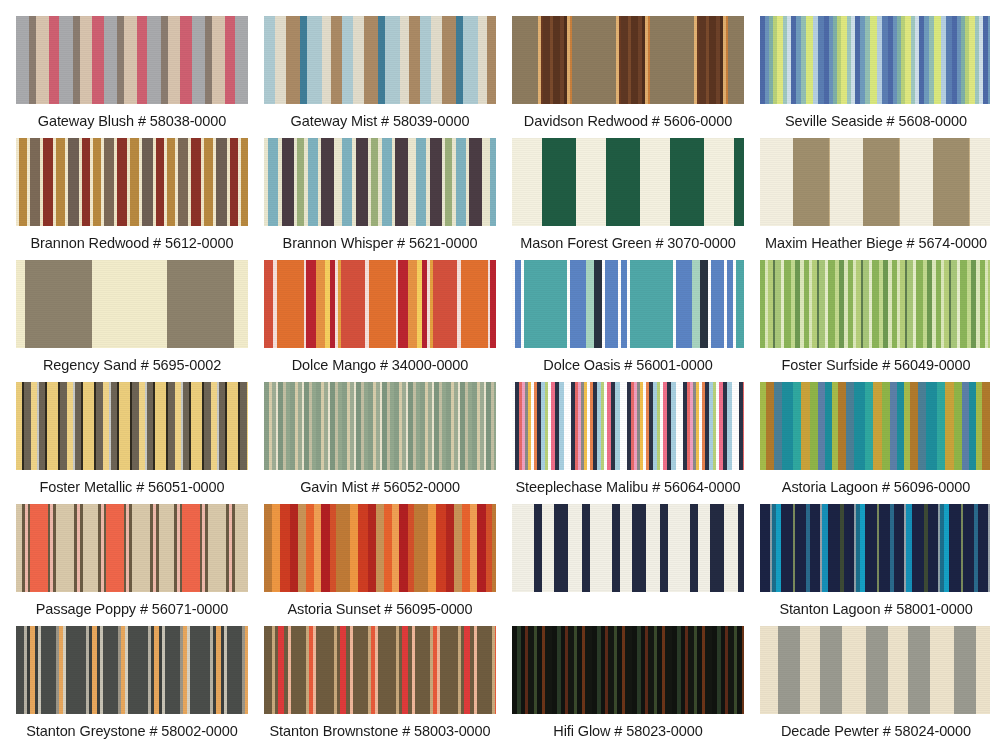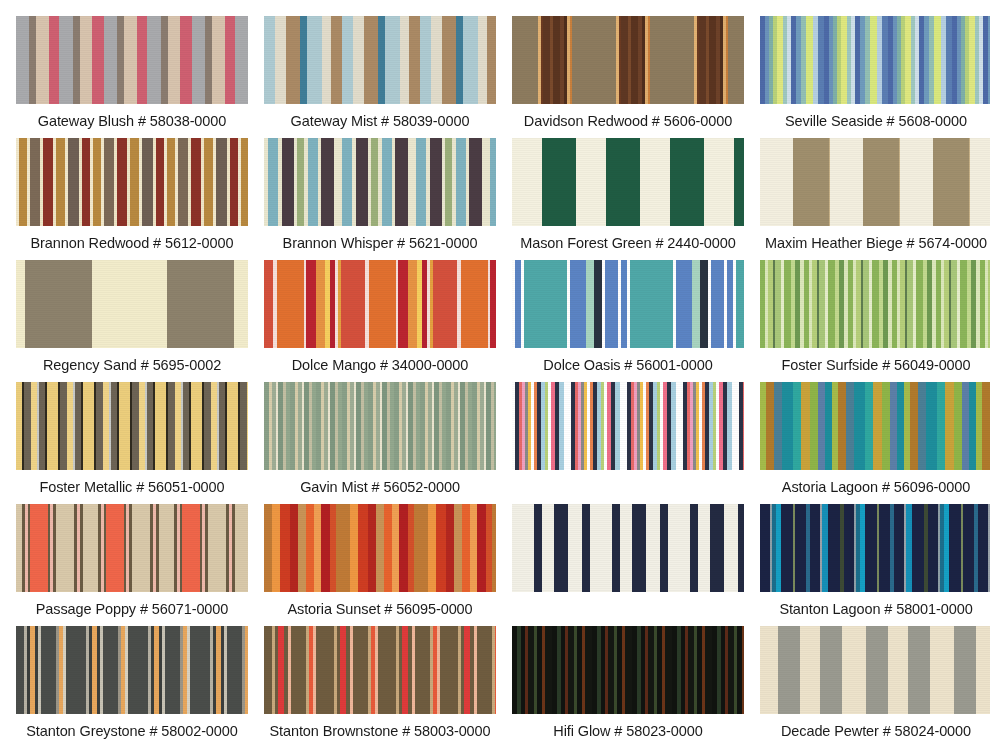--- a/index.html
+++ b/index.html
@@ -90,21 +90,21 @@
     <div class="swatch-cell">
       <div class="swatch-image weave" style="background: repeating-linear-gradient(90deg, rgb(242, 233, 205) 0px, rgb(242, 233, 205) 3px, rgb(184, 137, 63) 3px, rgb(184, 137, 63) 11px, rgb(242, 233, 205) 11px, rgb(242, 233, 205) 14px, rgb(124, 106, 87) 14px, rgb(124, 106, 87) 24px, rgb(239, 229, 198) 24px, rgb(239, 229, 198) 27px, rgb(141, 50, 40) 27px, rgb(141, 50, 40) 37px, rgb(239, 229, 198) 37px, rgb(239, 229, 198) 40px, rgb(184, 137, 63) 40px, rgb(184, 137, 63) 49px, rgb(242, 233, 205) 49px, rgb(242, 233, 205) 52px, rgb(111, 96, 84) 52px, rgb(111, 96, 84) 63px, rgb(239, 229, 198) 63px, rgb(239, 229, 198) 66px, rgb(141, 50, 40) 66px, rgb(141, 50, 40) 74px);"></div>
       <div class="swatch-label">Brannon Redwood # 5612-0000</div>
     </div>
     <div class="swatch-cell">
       <div class="swatch-image weave" style="background: repeating-linear-gradient(90deg, rgb(234, 231, 207) 0px, rgb(234, 231, 207) 4px, rgb(126, 178, 191) 4px, rgb(126, 178, 191) 14px, rgb(234, 231, 207) 14px, rgb(234, 231, 207) 18px, rgb(75, 60, 68) 18px, rgb(75, 60, 68) 30px, rgb(234, 231, 207) 30px, rgb(234, 231, 207) 33px, rgb(156, 176, 122) 33px, rgb(156, 176, 122) 40px, rgb(234, 231, 207) 40px, rgb(234, 231, 207) 44px, rgb(126, 178, 191) 44px, rgb(126, 178, 191) 54px, rgb(234, 231, 207) 54px, rgb(234, 231, 207) 57px, rgb(75, 60, 68) 57px, rgb(75, 60, 68) 70px, rgb(234, 231, 207) 70px, rgb(234, 231, 207) 74px);"></div>
       <div class="swatch-label">Brannon Whisper # 5621-0000</div>
     </div>
     <div class="swatch-cell">
       <div class="swatch-image weave" style="background: repeating-linear-gradient(90deg, rgb(244, 241, 224) 0px, rgb(244, 241, 224) 30px, rgb(31, 92, 67) 30px, rgb(31, 92, 67) 64px);"></div>
-      <div class="swatch-label">Mason Forest Green # 2440-0000</div>
+      <div class="swatch-label">Mason Forest Green # 3070-0000</div>
     </div>
     <div class="swatch-cell">
       <div class="swatch-image weave" style="background: repeating-linear-gradient(90deg, rgb(243, 239, 223) 0px, rgb(243, 239, 223) 33px, rgb(160, 143, 109) 33px, rgb(160, 143, 109) 69px, rgb(201, 179, 137) 69px, rgb(201, 179, 137) 70px);"></div>
       <div class="swatch-label">Maxim Heather Biege # 5674-0000</div>
     </div>
     <div class="swatch-cell">
       <div class="swatch-image weave" style="background: repeating-linear-gradient(90deg, rgb(242, 236, 203) 0px, rgb(242, 236, 203) 9px, rgb(141, 130, 108) 9px, rgb(141, 130, 108) 76px, rgb(242, 236, 203) 76px, rgb(242, 236, 203) 142px);"></div>
       <div class="swatch-label">Regency Sand # 5695-0002</div>
     </div>
     <div class="swatch-cell">
@@ -122,20 +122,21 @@
     <div class="swatch-cell">
       <div class="swatch-image weave" style="background: repeating-linear-gradient(90deg, rgb(236, 206, 124) 0px, rgb(236, 206, 124) 6px, rgb(47, 42, 30) 6px, rgb(47, 42, 30) 8px, rgb(109, 100, 85) 8px, rgb(109, 100, 85) 15px, rgb(240, 212, 136) 15px, rgb(240, 212, 136) 21px, rgb(201, 203, 200) 21px, rgb(201, 203, 200) 23px, rgb(109, 100, 85) 23px, rgb(109, 100, 85) 29px, rgb(47, 42, 30) 29px, rgb(47, 42, 30) 31px, rgb(236, 206, 124) 31px, rgb(236, 206, 124) 36px);"></div>
       <div class="swatch-label">Foster Metallic # 56051-0000</div>
     </div>
     <div class="swatch-cell">
       <div class="swatch-image weave" style="background: repeating-linear-gradient(90deg, rgb(138, 160, 136) 0px, rgb(138, 160, 136) 5px, rgb(215, 205, 171) 5px, rgb(215, 205, 171) 8px, rgb(159, 174, 149) 8px, rgb(159, 174, 149) 12px, rgb(236, 230, 208) 12px, rgb(236, 230, 208) 14px, rgb(127, 151, 128) 14px, rgb(127, 151, 128) 19px, rgb(195, 191, 163) 19px, rgb(195, 191, 163) 22px, rgb(147, 168, 142) 22px, rgb(147, 168, 142) 26px);"></div>
       <div class="swatch-label">Gavin Mist # 56052-0000</div>
     </div>
     <div class="swatch-cell">
       <div class="swatch-image weave" style="background: repeating-linear-gradient(90deg, rgb(255, 255, 255) 0px, rgb(255, 255, 255) 3px, rgb(43, 50, 71) 3px, rgb(43, 50, 71) 7px, rgb(232, 106, 106) 7px, rgb(232, 106, 106) 10px, rgb(240, 160, 191) 10px, rgb(240, 160, 191) 13px, rgb(138, 138, 138) 13px, rgb(138, 138, 138) 16px, rgb(242, 193, 78) 16px, rgb(242, 193, 78) 19px, rgb(255, 255, 255) 19px, rgb(255, 255, 255) 22px, rgb(232, 131, 79) 22px, rgb(232, 131, 79) 25px, rgb(43, 50, 71) 25px, rgb(43, 50, 71) 29px, rgb(168, 207, 224) 29px, rgb(168, 207, 224) 33px, rgb(184, 209, 122) 33px, rgb(184, 209, 122) 36px, rgb(255, 255, 255) 36px, rgb(255, 255, 255) 39px, rgb(239, 111, 138) 39px, rgb(239, 111, 138) 43px, rgb(43, 50, 71) 43px, rgb(43, 50, 71) 47px, rgb(168, 207, 224) 47px, rgb(168, 207, 224) 52px, rgb(255, 255, 255) 52px, rgb(255, 255, 255) 56px);"></div>
+      <div class="swatch-label">Steeplechase Malibu # 56064-0000</div>
     </div>
     <div class="swatch-cell">
       <div class="swatch-image weave" style="background: repeating-linear-gradient(90deg, rgb(165, 187, 74) 0px, rgb(165, 187, 74) 6px, rgb(176, 122, 44) 6px, rgb(176, 122, 44) 14px, rgb(75, 127, 150) 14px, rgb(75, 127, 150) 22px, rgb(29, 142, 156) 22px, rgb(29, 142, 156) 33px, rgb(47, 168, 160) 33px, rgb(47, 168, 160) 41px, rgb(201, 163, 58) 41px, rgb(201, 163, 58) 50px, rgb(143, 181, 72) 50px, rgb(143, 181, 72) 58px, rgb(92, 127, 168) 58px, rgb(92, 127, 168) 65px, rgb(29, 142, 156) 65px, rgb(29, 142, 156) 72px);"></div>
       <div class="swatch-label">Astoria Lagoon # 56096-0000</div>
     </div>
     <div class="swatch-cell">
       <div class="swatch-image weave" style="background: repeating-linear-gradient(90deg, rgb(217, 201, 170) 0px, rgb(217, 201, 170) 6px, rgb(107, 91, 67) 6px, rgb(107, 91, 67) 9px, rgb(239, 185, 171) 9px, rgb(239, 185, 171) 12px, rgb(107, 91, 67) 12px, rgb(107, 91, 67) 14px, rgb(240, 102, 74) 14px, rgb(240, 102, 74) 32px, rgb(107, 91, 67) 32px, rgb(107, 91, 67) 34px, rgb(239, 185, 171) 34px, rgb(239, 185, 171) 37px, rgb(107, 91, 67) 37px, rgb(107, 91, 67) 40px, rgb(217, 201, 170) 40px, rgb(217, 201, 170) 58px, rgb(107, 91, 67) 58px, rgb(107, 91, 67) 61px, rgb(239, 185, 171) 61px, rgb(239, 185, 171) 64px, rgb(107, 91, 67) 64px, rgb(107, 91, 67) 67px, rgb(217, 201, 170) 67px, rgb(217, 201, 170) 76px);"></div>
       <div class="swatch-label">Passage Poppy # 56071-0000</div>
     </div>
     <div class="swatch-cell">

